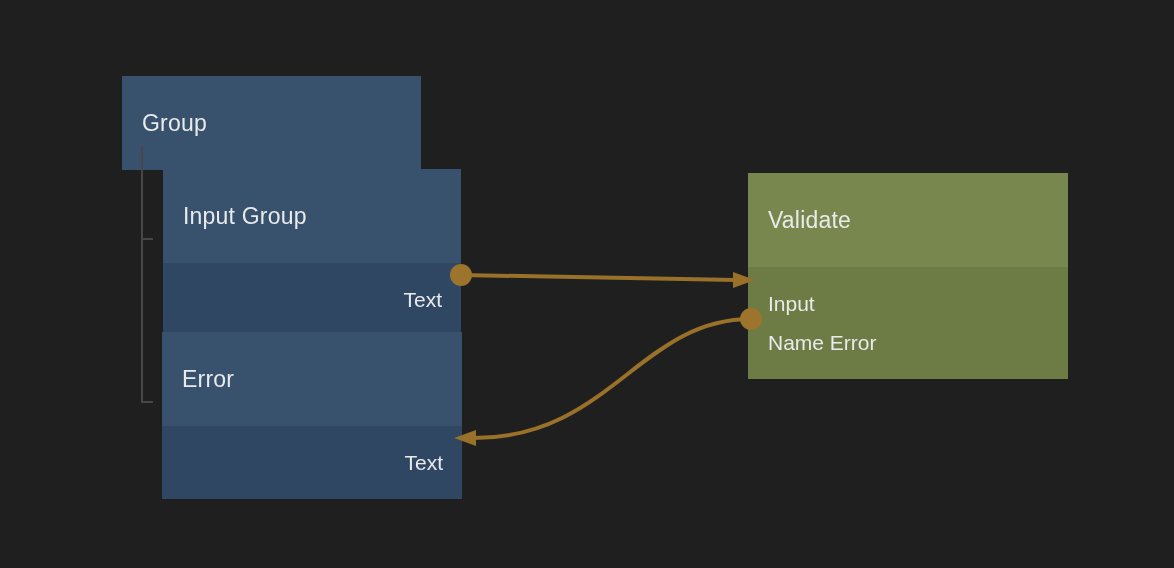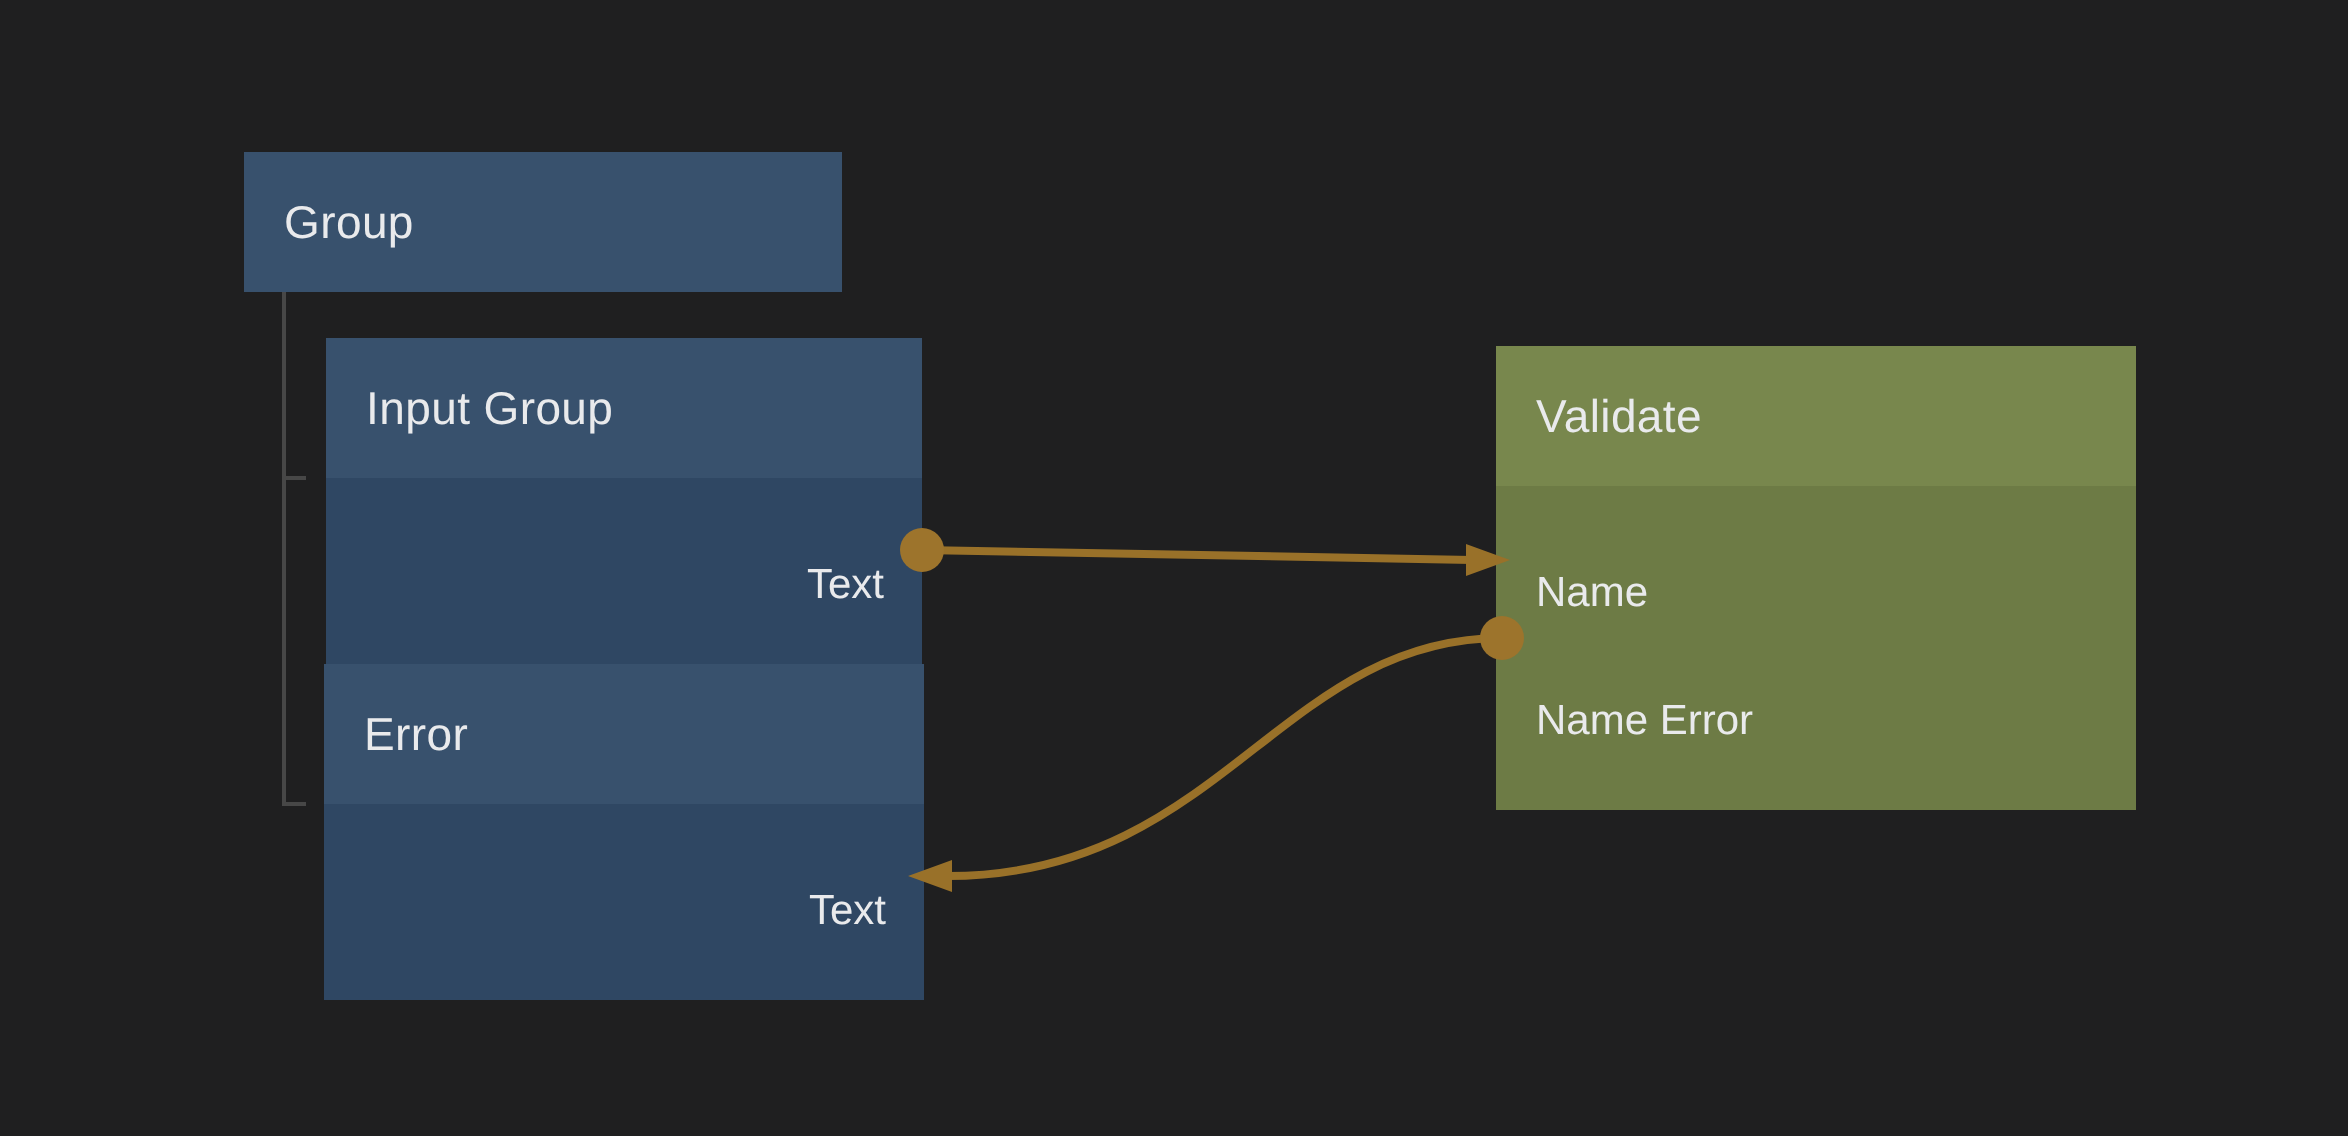--- a/index.html
+++ b/index.html
@@ -17,33 +17,33 @@
     color: var(--text, #e9eaec);
   }
   .node {
     position: absolute;
     border-radius: 1px;
   }
   .node-header {
     height: 70px;
     display: flex;
     align-items: center;
-    padding: 0 20px;
+    padding: 12px 20px;
     font-size: 23px;
     letter-spacing: 0.2px;
   }
   .node-body {
     padding: 17px 0;
   }
   .port-row {
     height: 39px;
     display: flex;
+    align-items: center;
     font-size: 21px;
     padding: 0 19px 0 20px;
-    margin-top: 25px;
   }
   .port-row.output-right { justify-content: flex-end; }
   .port-row.input-left   { justify-content: flex-start; }
 
   .blue  .node-header { background: var(--node_blue_header, #38516d); }
   .blue  .node-body   { background: var(--node_blue_body,  #2f4763); }
   .green .node-header { background: var(--node_green_header, #78874d); }
   .green .node-body   { background: var(--node_green_body,  #6d7b45); }
 
   svg.overlay {
@@ -98,21 +98,21 @@
       </div>
     </div>
   </div>
 
   <div class="node green" style="left:748px; top:173px; width:320px;">
     <div class="node-header">
       <span>Validate</span>
     </div>
     <div class="node-body">
       <div class="port-row input-left">
-        <span>Name</span>
+        <span>Input</span>
       </div>
       <div class="port-row input-left">
         <span>Name Error</span>
       </div>
     </div>
   </div>
 
   <svg class="overlay" viewBox="0 0 1174 568" xmlns="http://www.w3.org/2000/svg">
 
     <path class="tree-line" d="M142,146 L142,402 L153,402 M142,239 L153,239"></path>

